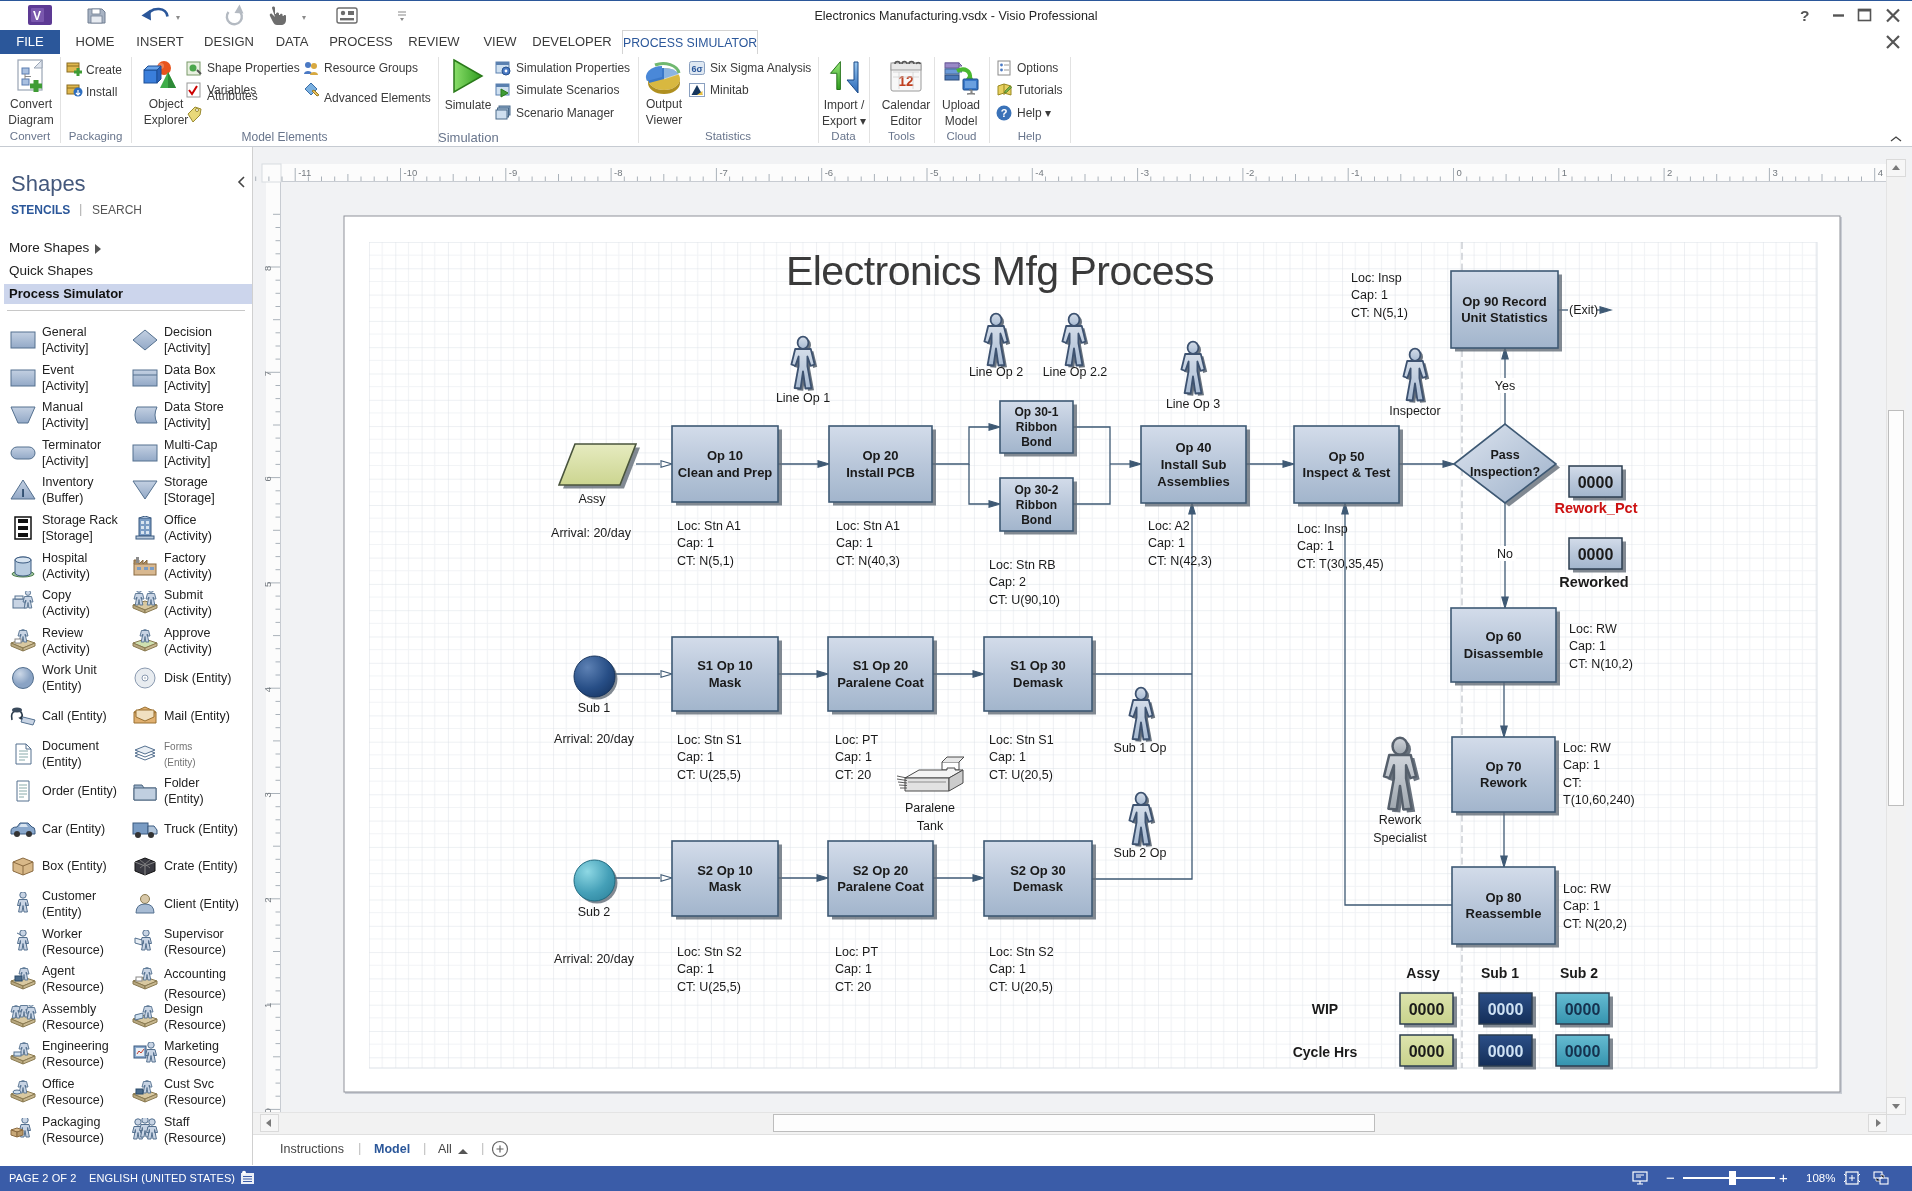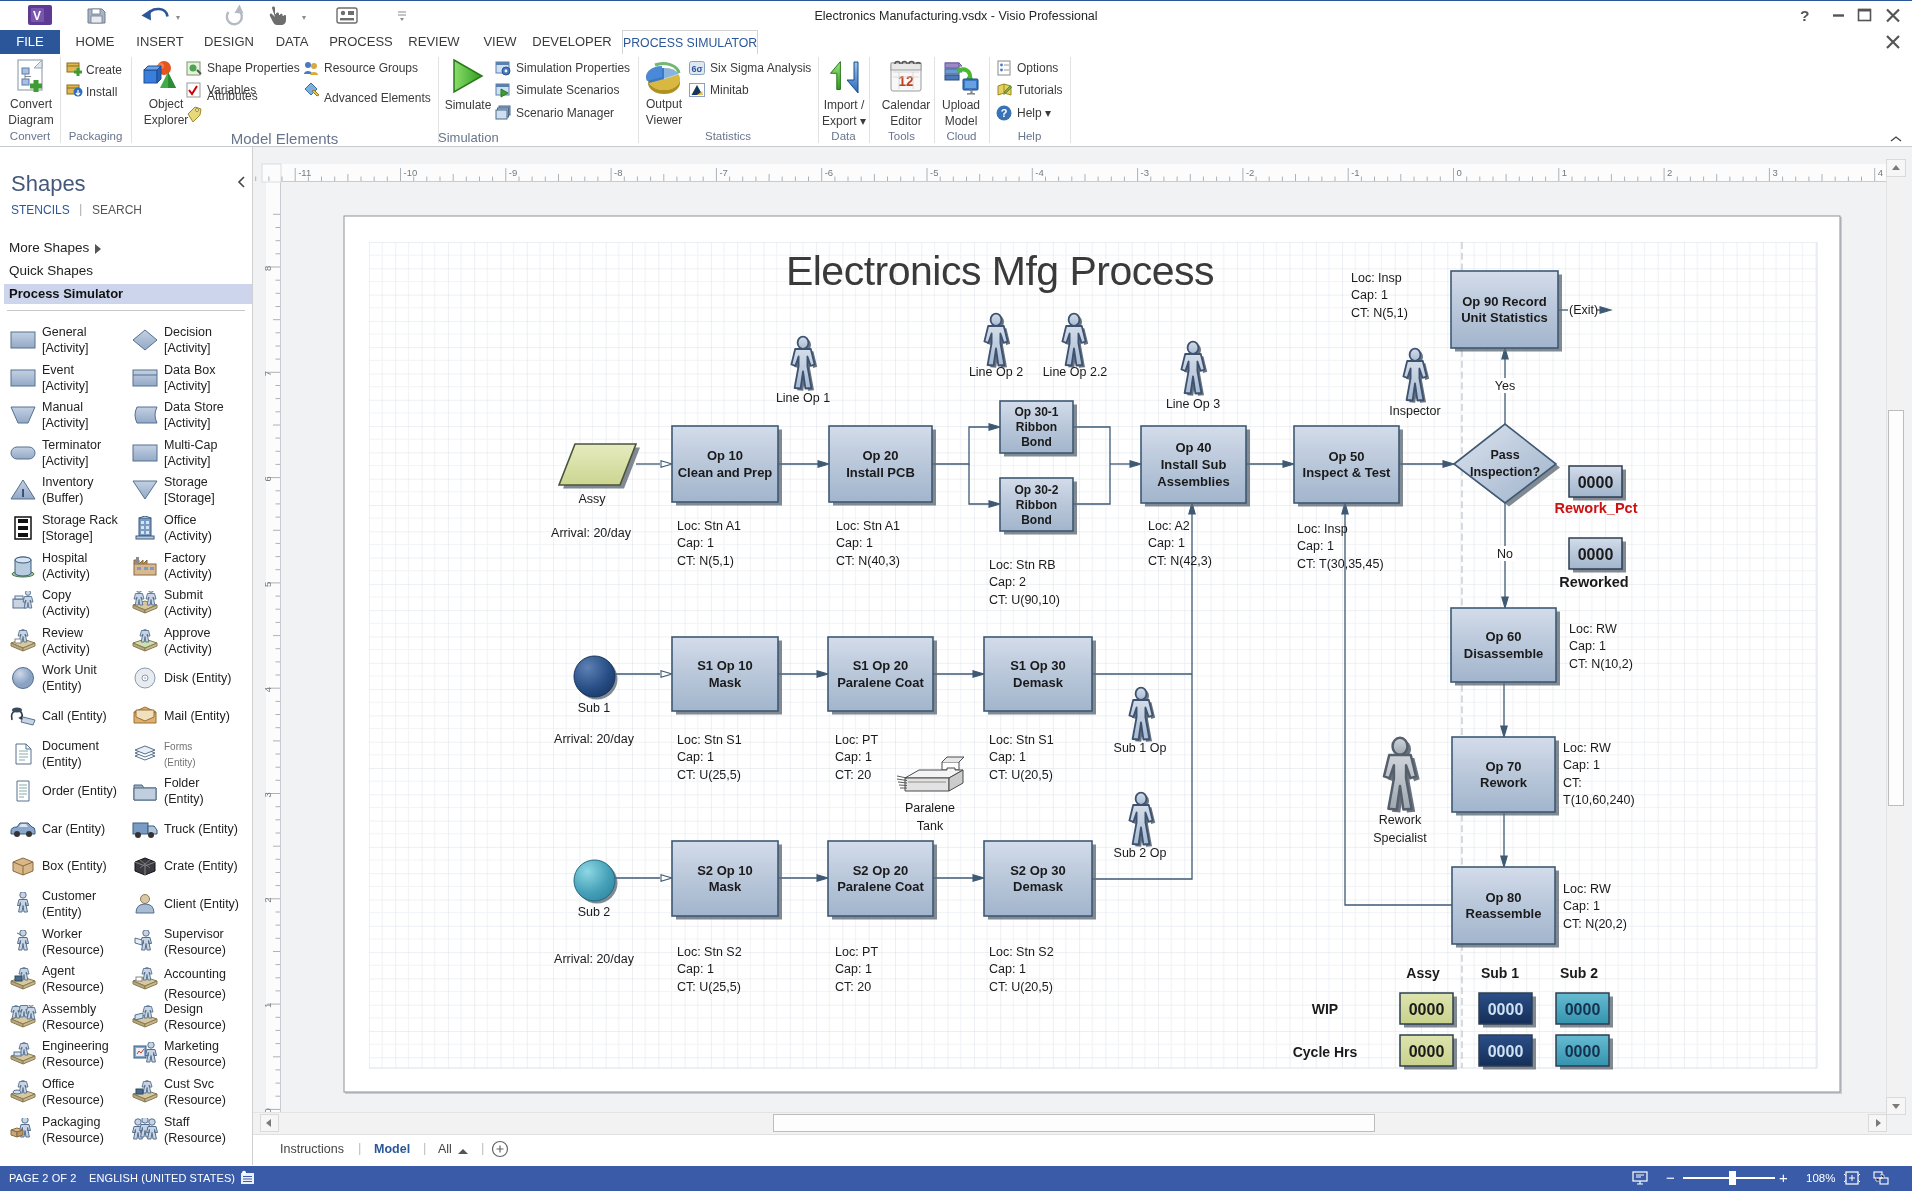--- a/index.html
+++ b/index.html
@@ -65,21 +65,21 @@
 <div class="abs" style="left:131px;top:57px;width:1px;height:86px;background:#e2e2e2"></div>
 <div class="abs" style="left:438px;top:57px;width:1px;height:86px;background:#e2e2e2"></div>
 <div class="abs" style="left:638px;top:57px;width:1px;height:86px;background:#e2e2e2"></div>
 <div class="abs" style="left:818px;top:57px;width:1px;height:86px;background:#e2e2e2"></div>
 <div class="abs" style="left:869px;top:57px;width:1px;height:86px;background:#e2e2e2"></div>
 <div class="abs" style="left:934px;top:57px;width:1px;height:86px;background:#e2e2e2"></div>
 <div class="abs" style="left:989px;top:57px;width:1px;height:86px;background:#e2e2e2"></div>
 <div class="abs" style="left:1070px;top:57px;width:1px;height:86px;background:#e2e2e2"></div>
 <div class="abs" style="left:0px;top:130px;width:60px;font-size:11.5px;color:#68758c;text-align:center">Convert</div>
 <div class="abs" style="left:60px;top:130px;width:71px;font-size:11.5px;color:#68758c;text-align:center">Packaging</div>
-<div class="abs" style="left:131px;top:130px;width:307px;font-size:15px;color:#68758c;text-align:center">Model Elements</div>
+<div class="abs" style="left:131px;top:130px;width:307px;font-size:12px;color:#68758c;text-align:center">Model Elements</div>
 <div class="abs" style="left:438px;top:130px;width:200px;font-size:13px;color:#68758c;text-align:left">Simulation</div>
 <div class="abs" style="left:638px;top:130px;width:180px;font-size:11.5px;color:#68758c;text-align:center">Statistics</div>
 <div class="abs" style="left:818px;top:130px;width:51px;font-size:11.5px;color:#68758c;text-align:center">Data</div>
 <div class="abs" style="left:869px;top:130px;width:65px;font-size:11.5px;color:#68758c;text-align:center">Tools</div>
 <div class="abs" style="left:934px;top:130px;width:55px;font-size:11.5px;color:#68758c;text-align:center">Cloud</div>
 <div class="abs" style="left:989px;top:130px;width:81px;font-size:11.5px;color:#68758c;text-align:center">Help</div>
 <svg class="abs" style="left:1888px;top:133px" width="16" height="12">
       <path d="M3 8 l5 -4 5 4" stroke="#444" stroke-width="1.3" fill="none"></path>
     </svg>
 <svg class="abs" style="left:8px;top:58px" width="48" height="40" viewBox="0 0 48 40">
@@ -251,21 +251,21 @@
       <circle cx="8" cy="8" r="7.5" fill="#3a72b8"></circle>
       <text x="8" y="12" font-size="11" font-weight="bold" fill="#fff" text-anchor="middle">?</text>
     </svg>
 <div class="abs rbtxt" style="left:1017px;top:106px">Help ▾</div>
 
 <div class="abs" style="left:0;top:147px;width:253px;height:1018px;background:#fff;border-right:1px solid #d0d0d0;overflow:hidden">
  <div class="abs" style="left:11px;top:24px;font-size:22px;color:#44587c">Shapes</div>
  <svg class="abs" style="left:236px;top:29px" width="12" height="12">
         <path d="M8 1 L3 6 L8 11" stroke="#444" stroke-width="1.6" fill="none"></path>
       </svg>
- <div class="abs" style="left:11px;top:56px;font-size:12px;font-weight:normal;color:#2b579a">STENCILS</div>
+ <div class="abs" style="left:11px;top:56px;font-size:12px;font-weight:bold;color:#2b579a">STENCILS</div>
  <div class="abs" style="left:79px;top:54px;font-size:13px;color:#b0b0b0">|</div>
  <div class="abs" style="left:92px;top:56px;font-size:12px;color:#555">SEARCH</div>
  <div class="abs" style="left:9px;top:93px;font-size:13.5px;color:#222">More Shapes</div>
  <svg class="abs" style="left:93px;top:96px" width="10" height="12">
         <path d="M2 1 L8 6 L2 11 Z" fill="#555"></path>
       </svg>
  <div class="abs" style="left:9px;top:116px;font-size:13.5px;color:#222">Quick Shapes</div>
  <div class="abs" style="left:4px;top:137px;width:248px;height:20px;background:#ccd5ec"></div>
  <div class="abs" style="left:9px;top:139px;font-size:13px;font-weight:bold;color:#111">Process Simulator</div>
  <div class="abs" style="left:7px;top:163px;width:238px;height:1px;background:#c8c8c8"></div>

